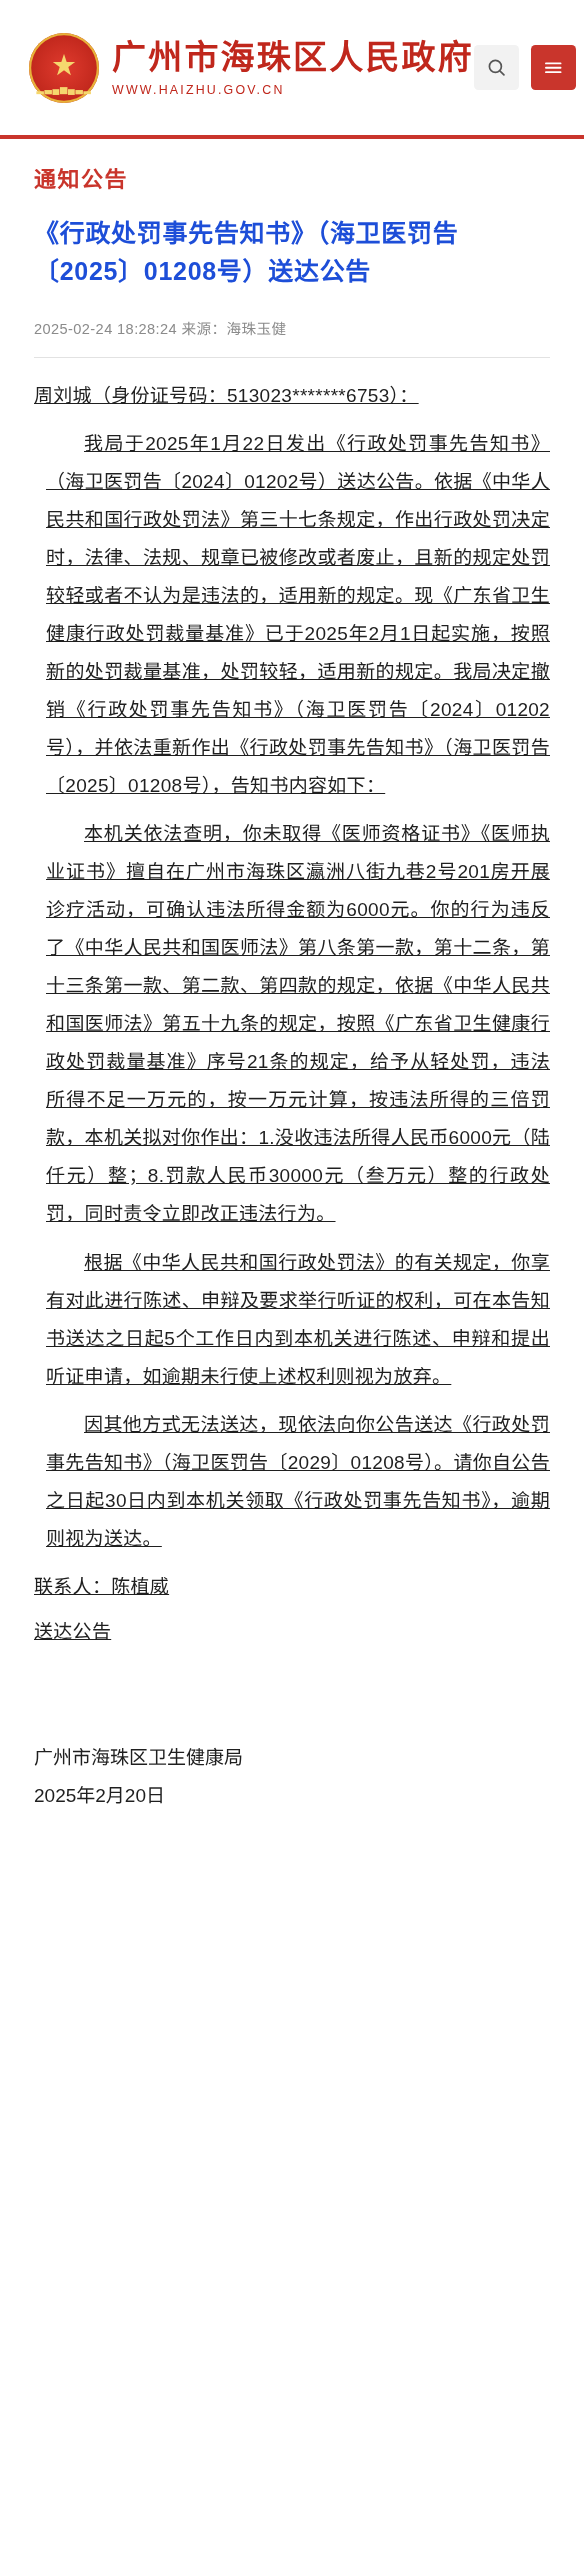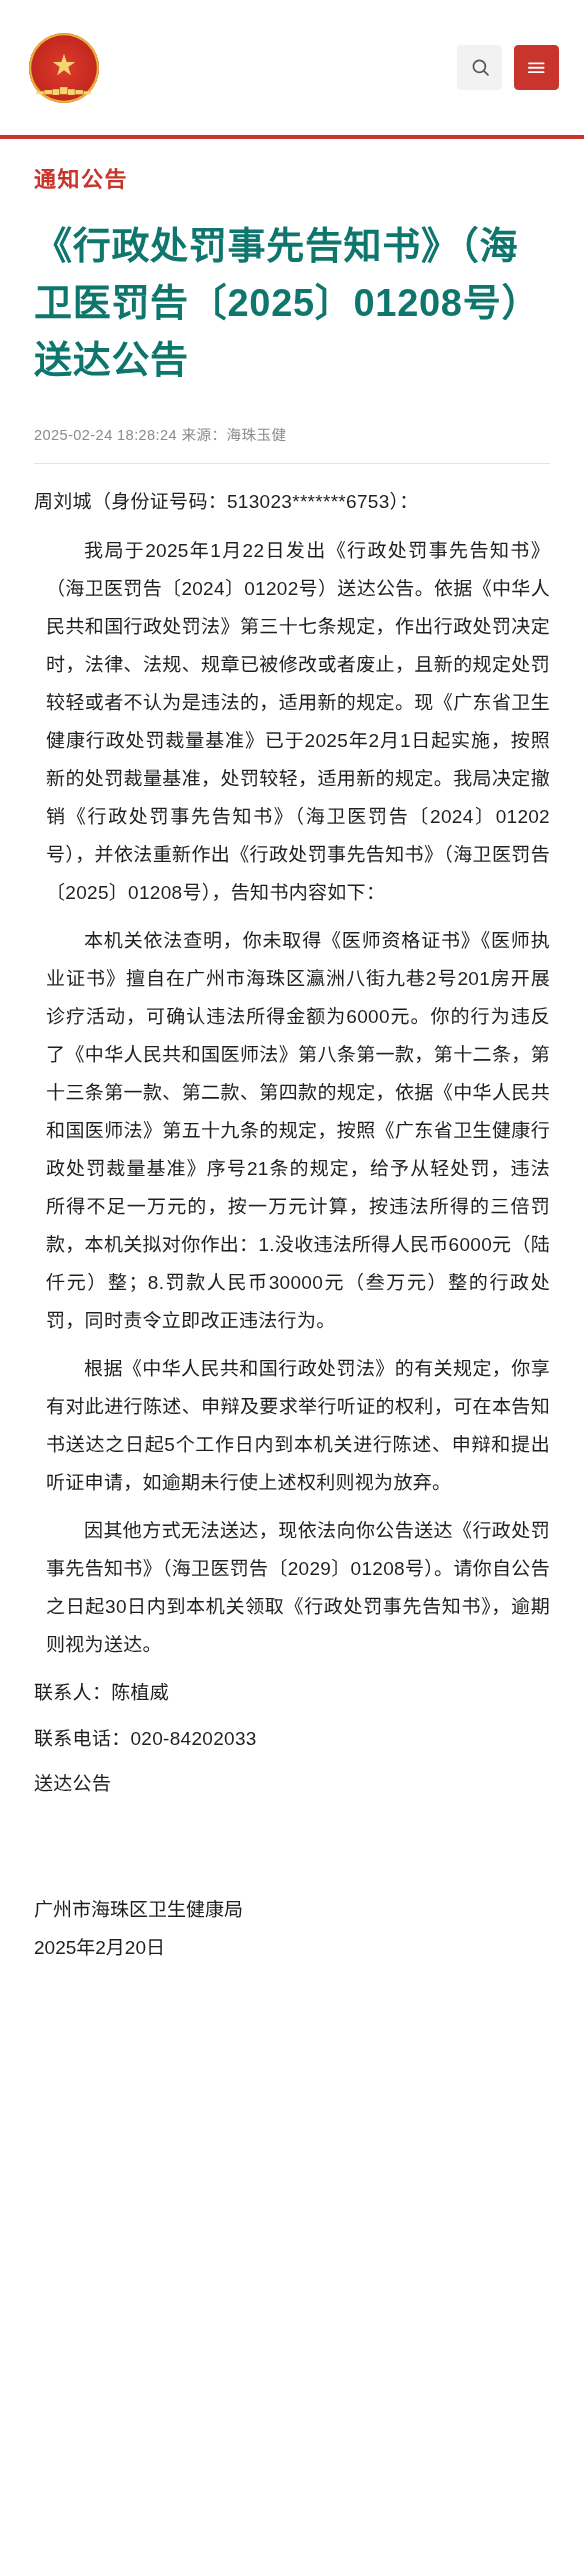--- a/index.html
+++ b/index.html
@@ -109,40 +109,41 @@
     box-sizing: border-box;
   }
   .category {
     font-size: 22px;
     font-weight: bold;
     color: #c9352c;
     letter-spacing: 1.5px;
     margin-bottom: 22px;
   }
   .doc-title {
-    font-size: 38px;
+    font-size: 25px;
     font-weight: bold;
     line-height: 1.5;
-    color: #0f766e;
+    color: #1d4ed8;
     letter-spacing: 0.7px;
-    margin-bottom: 34px;
+    margin-bottom: 27px;
   }
   .meta {
     font-size: 14.6px;
     color: #8b8b8b;
     padding-bottom: 19px;
     border-bottom: 0.7px solid #e2e2e2;
     letter-spacing: 0.4px;
   }
   .article {
     padding-top: 19px;
     font-size: 19px;
     line-height: 2.0;
     color: #1f1f1f;
     letter-spacing: 0.3px;
+    text-decoration: underline;
   }
   .article p {
     margin: 0 0 10.2px 0;
     text-align: justify;
   }
   .article p.indent {
     text-indent: 2em;
     margin-left: 12px;
   }
   .article p.tight {
@@ -159,20 +160,24 @@
 </head>
 <body>
 
 <div class="page">
 
   <div class="header">
     <div class="brand">
       <div class="emblem">
         <span class="star">★</span>
         <span class="rays">▂▃▄▅▄▃▂</span>
+      </div>
+      <div class="brand-text">
+        <div class="brand-title">广州市海珠区人民政府</div>
+        <div class="brand-url">WWW.HAIZHU.GOV.CN</div>
       </div>
     </div>
     <div class="header-actions">
       <div class="icon-btn">
         <span>
           <svg width="20.5" height="20.5" viewBox="0 0 24 24" fill="none" stroke="#555" stroke-width="2">
             <circle cx="11" cy="11" r="7"></circle>
             <line x1="16.5" y1="16.5" x2="21" y2="21" stroke-linecap="round"></line>
           </svg>
         </span>
@@ -198,21 +203,20 @@
     <div class="meta">2025-02-24 18:28:24 来源：海珠玉健</div>
 
     <div class="article">
       <p>周刘城（身份证号码：513023*******6753）：</p>
       <p class="indent">我局于2025年1月22日发出《行政处罚事先告知书》（海卫医罚告〔2024〕01202号）送达公告。依据《中华人民共和国行政处罚法》第三十七条规定，作出行政处罚决定时，法律、法规、规章已被修改或者废止，且新的规定处罚较轻或者不认为是违法的，适用新的规定。现《广东省卫生健康行政处罚裁量基准》已于2025年2月1日起实施，按照新的处罚裁量基准，处罚较轻，适用新的规定。我局决定撤销《行政处罚事先告知书》（海卫医罚告〔2024〕01202号），并依法重新作出《行政处罚事先告知书》（海卫医罚告〔2025〕01208号），告知书内容如下：</p>
       <p class="indent">本机关依法查明，你未取得《医师资格证书》《医师执业证书》擅自在广州市海珠区瀛洲八街九巷2号201房开展诊疗活动，可确认违法所得金额为6000元。你的行为违反了《中华人民共和国医师法》第八条第一款，第十二条，第十三条第一款、第二款、第四款的规定，依据《中华人民共和国医师法》第五十九条的规定，按照《广东省卫生健康行政处罚裁量基准》序号21条的规定，给予从轻处罚，违法所得不足一万元的，按一万元计算，按违法所得的三倍罚款，本机关拟对你作出：1.没收违法所得人民币6000元（陆仟元）整；8.罚款人民币30000元（叁万元）整的行政处罚，同时责令立即改正违法行为。</p>
       <p class="indent">根据《中华人民共和国行政处罚法》的有关规定，你享有对此进行陈述、申辩及要求举行听证的权利，可在本告知书送达之日起5个工作日内到本机关进行陈述、申辩和提出听证申请，如逾期未行使上述权利则视为放弃。</p>
       <p class="indent">因其他方式无法送达，现依法向你公告送达《行政处罚事先告知书》（海卫医罚告〔2029〕01208号）。请你自公告之日起30日内到本机关领取《行政处罚事先告知书》，逾期则视为送达。</p>
 
       <p class="tight">联系人：陈植威</p>
-      <p class="tight">联系电话：020-84202033</p>
 
       <p>送达公告</p>
     </div>
 
     <div class="signature">
       <div>广州市海珠区卫生健康局</div>
       <div>2025年2月20日</div>
     </div>
 
   </div>

